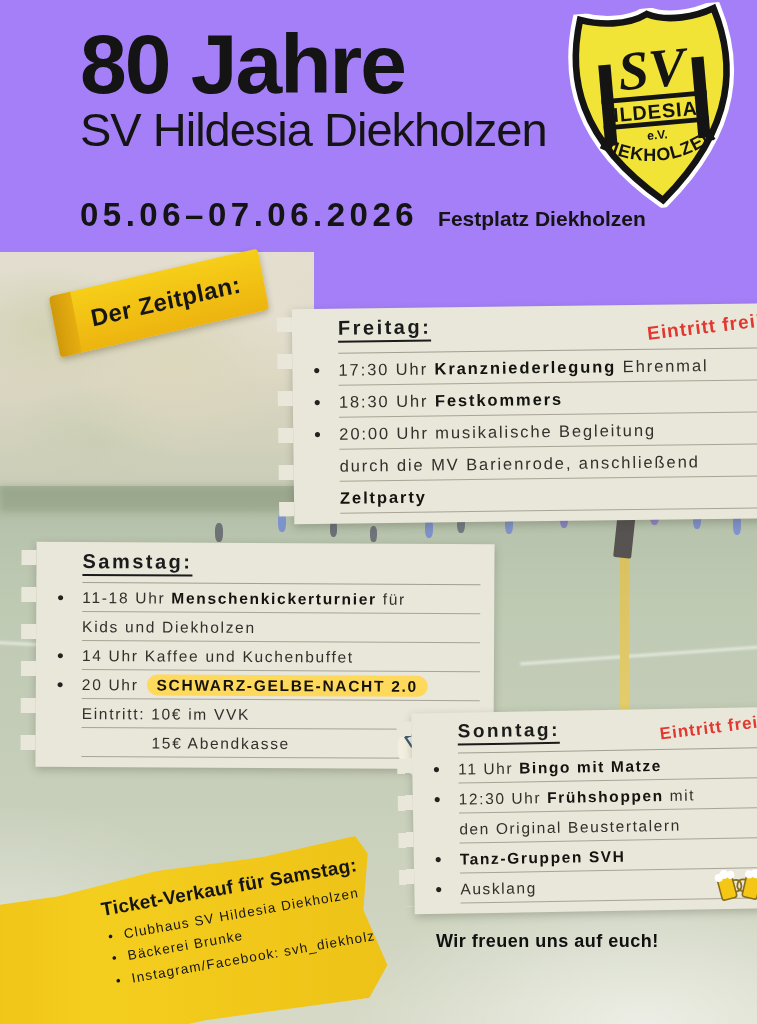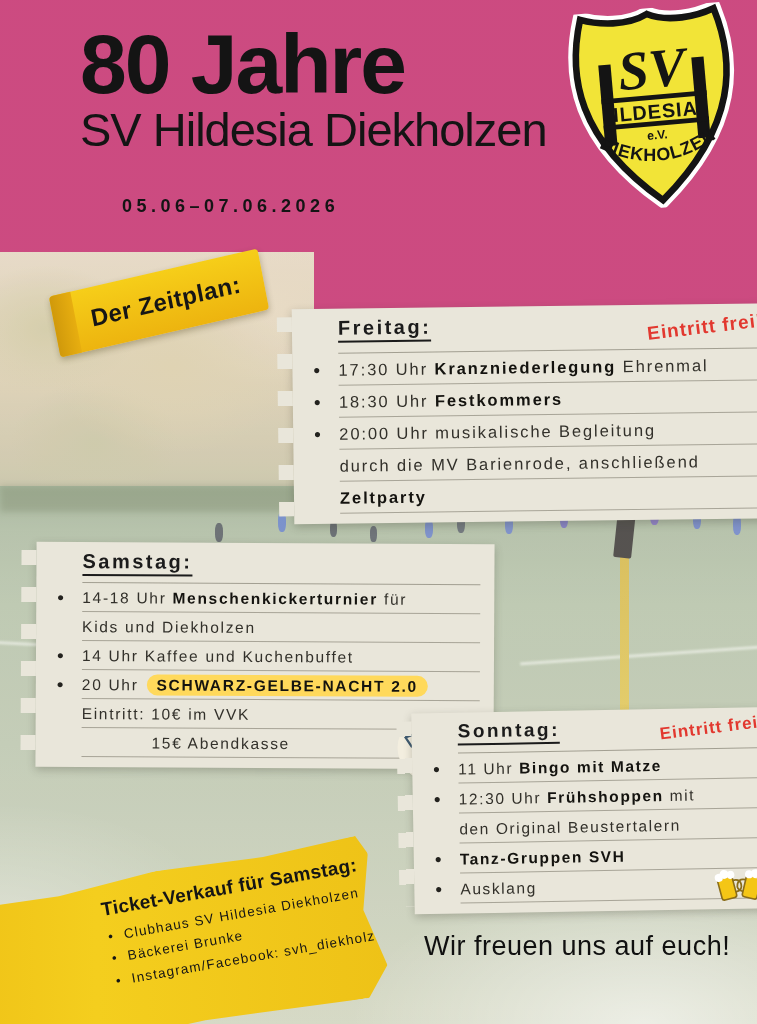--- a/index.html
+++ b/index.html
@@ -1,17 +1,17 @@
 <!DOCTYPE html>
 <html><head>
 <meta charset="utf-8">
 <style>
   html,body{margin:0;padding:0;}
   body{font-family:"Liberation Sans", sans-serif; background:#555;}
-  #stage{position:relative;width:757px;height:1024px;overflow:hidden;background:#be185d;}
+  #stage{position:relative;width:757px;height:1024px;overflow:hidden;background:#8b5cf6;}
 
   
   .bg-trees{position:absolute;left:0;top:252px;width:314px;height:256px;
     background:
       radial-gradient(130px 90px at 15% 30%, #ccd09a, transparent 70%),
       radial-gradient(170px 120px at 55% 45%, #d9d6a4, transparent 72%),
       radial-gradient(150px 110px at 85% 22%, #e4e1bd, transparent 72%),
       radial-gradient(120px 90px at 30% 75%, #c2ca9a, transparent 70%),
       linear-gradient(180deg,#e3e0c0 0%,#d7d5ab 50%,#c4caa0 85%,#b5c09a 100%);
     opacity:.92;}
@@ -27,21 +27,21 @@
   .bg-wash{position:absolute;inset:0;pointer-events:none;
     background:
       radial-gradient(420px 210px at 85% 100%, rgba(255,255,255,.55), transparent 70%),
       radial-gradient(320px 170px at 0% 90%, rgba(255,255,255,.28), transparent 70%),
       linear-gradient(rgba(255,255,255,.22), rgba(255,255,255,.22));}
 
   
   .t1{position:absolute;left:80px;top:22px;font-size:84px;font-weight:800;letter-spacing:-2px;color:#141414;line-height:1;}
   .t2{position:absolute;left:80px;top:106px;font-size:47px;font-weight:400;letter-spacing:-1px;color:#141414;line-height:1;}
   .date-row{position:absolute;left:80px;top:196px;display:flex;align-items:baseline;color:#141414;}
-  .date-row .date{font-size:18px;font-weight:800;letter-spacing:4.5px;margin-left:42px;}
+  .date-row .date{font-size:33px;font-weight:800;letter-spacing:4.5px;}
   .date-row .venue{font-size:21px;font-weight:700;margin-left:20px;letter-spacing:0;}
 
   
   .logo{position:absolute;left:558px;top:8px;width:194px;height:200px;transform:rotate(-5deg);}
 
   
   .sticker{position:absolute;left:52px;top:272px;width:214px;height:62px;transform:rotate(-13deg) skewX(-2deg);
     background:linear-gradient(180deg,#f6ce19,#edb40f);border-radius:4px;box-shadow:0 3px 6px rgba(60,50,10,.3);
     display:flex;align-items:center;justify-content:center;}
   .sticker::before{content:"";position:absolute;left:0;top:0;bottom:0;width:22px;background:linear-gradient(90deg,#d0990b,#e7ae10);border-radius:4px 0 0 4px;}
@@ -85,21 +85,21 @@
   .ticketband{position:absolute;left:-90px;top:874px;width:472px;height:162px;transform:rotate(-10deg);
     background:linear-gradient(100deg,#edbe14,#f4ce1e 40%,#eec217);
     clip-path:polygon(0% 7%,14% 3%,34% 5%,55% 0%,78% 3%,98% 0%,100% 12%,97% 46%,100% 82%,95% 100%,60% 96%,28% 100%,0% 95%);
     box-shadow:0 4px 10px rgba(60,50,10,.25);}
   .tb-inner{padding:18px 8px 0 200px;color:#151515;}
   .tb-title{font-size:19px;font-weight:800;letter-spacing:.3px;white-space:nowrap;}
   .tb-list{list-style:none;margin:6px 0 0;padding:0;}
   .tb-list li{position:relative;font-size:13.5px;letter-spacing:1.2px;font-weight:500;line-height:1.65;padding-left:18px;white-space:nowrap;}
   .tb-list li::before{content:"•";position:absolute;left:2px;}
 
-  .closing{position:absolute;left:424px;top:931px;font-size:27px;font-weight:400;letter-spacing:.5px;color:#101010;}
+  .closing{position:absolute;left:436px;top:931px;font-size:18px;font-weight:700;letter-spacing:.5px;color:#101010;}
 </style>
 </head>
 <body>
 
 <div id="stage">
 
   <div class="bg-trees"></div>
   <div class="bg-field"></div>
   <div class="bg-treeline"></div>
   <div class="players">
@@ -119,20 +119,21 @@
   <div class="fieldline fl2"></div>
   <div class="flagpole">
       <div class="flag"></div>
     </div>
   <div class="bg-wash"></div>
 
   <div class="t1">80 Jahre</div>
   <div class="t2">SV Hildesia Diekholzen</div>
   <div class="date-row">
     <span class="date">05.06–07.06.2026</span>
+    <span class="venue">Festplatz Diekholzen</span>
   </div>
 
   <svg class="logo" viewBox="0 0 200 212">
     <defs>
         <path id="arcb" d="M30 138 Q100 186 170 138"></path>
       </defs>
     <path d="M100,6 C122,17 152,13 171,6 C189,64 185,132 100,204 C15,132 11,64 29,6 C48,13 78,17 100,6 Z" fill="none" stroke="#ffffff" stroke-width="16"></path>
     <path d="M100,6 C122,17 152,13 171,6 C189,64 185,132 100,204 C15,132 11,64 29,6 C48,13 78,17 100,6 Z" fill="#f2e437" stroke="#141414" stroke-width="7"></path>
     <rect x="44" y="56" width="13" height="86" fill="#141414"></rect>
     <rect x="143" y="56" width="13" height="86" fill="#141414"></rect>
@@ -159,21 +160,21 @@
     <div class="row bl"><span class="sg">18:30 Uhr </span><span class="sg bo">Festkommers</span></div>
     <div class="row bl"><span class="sg">20:00 Uhr musikalische Begleitung</span></div>
     <div class="row"><span class="sg">durch die MV Barienrode, anschließend</span></div>
     <div class="row"><span class="sg bo">Zeltparty</span></div>
   </section>
 
   <section class="card samstag">
     <div class="hrow">
       <span class="htitle">Samstag:</span>
     </div>
-    <div class="row bl"><span class="sg">14-18 Uhr </span><span class="sg bo">Menschenkickerturnier</span><span class="sg"> für</span></div>
+    <div class="row bl"><span class="sg">11-18 Uhr </span><span class="sg bo">Menschenkickerturnier</span><span class="sg"> für</span></div>
     <div class="row"><span class="sg">Kids und Diekholzen</span></div>
     <div class="row bl"><span class="sg">14 Uhr Kaffee und Kuchenbuffet</span></div>
     <div class="row bl"><span class="sg">20 Uhr </span><span class="sg pill bo">SCHWARZ-GELBE-NACHT 2.0</span></div>
     <div class="row"><span class="sg">Eintritt: 10€ im VVK</span></div>
     <div class="row ind"><span class="sg">15€ Abendkasse</span></div>
     <div class="glass-badge">
       <svg viewBox="0 0 64 64" width="66" height="66">
         <g stroke="#3f5a70" fill="none" stroke-width="2.2" stroke-linecap="round">
           <g transform="rotate(-20 22 38)">
             <path d="M14 18 h16 l-2.5 10 q-5.5 7 -11 0 z"></path>

